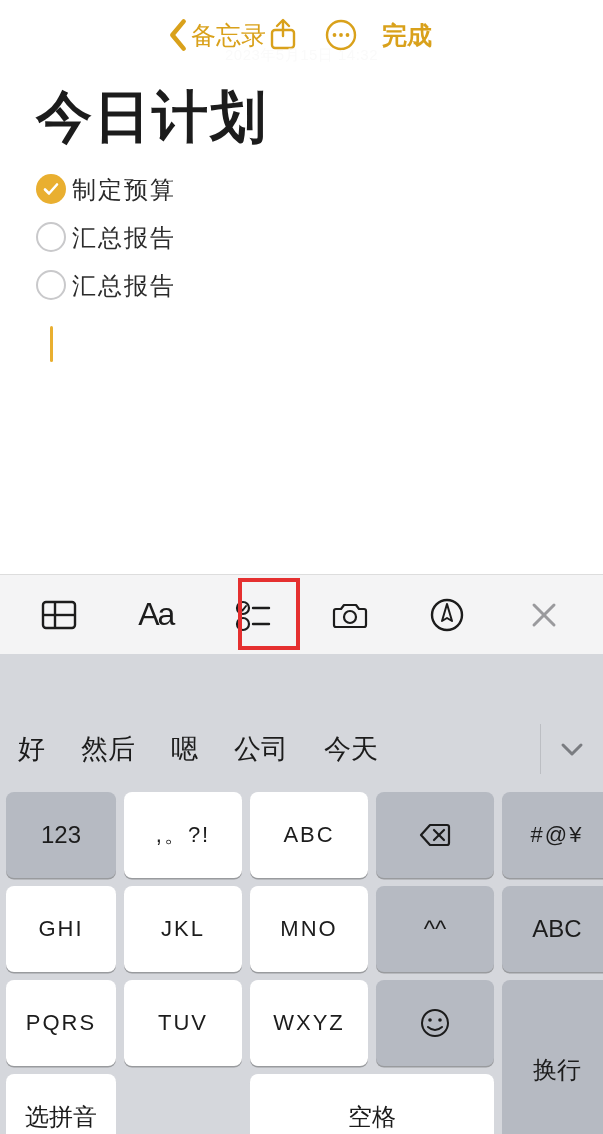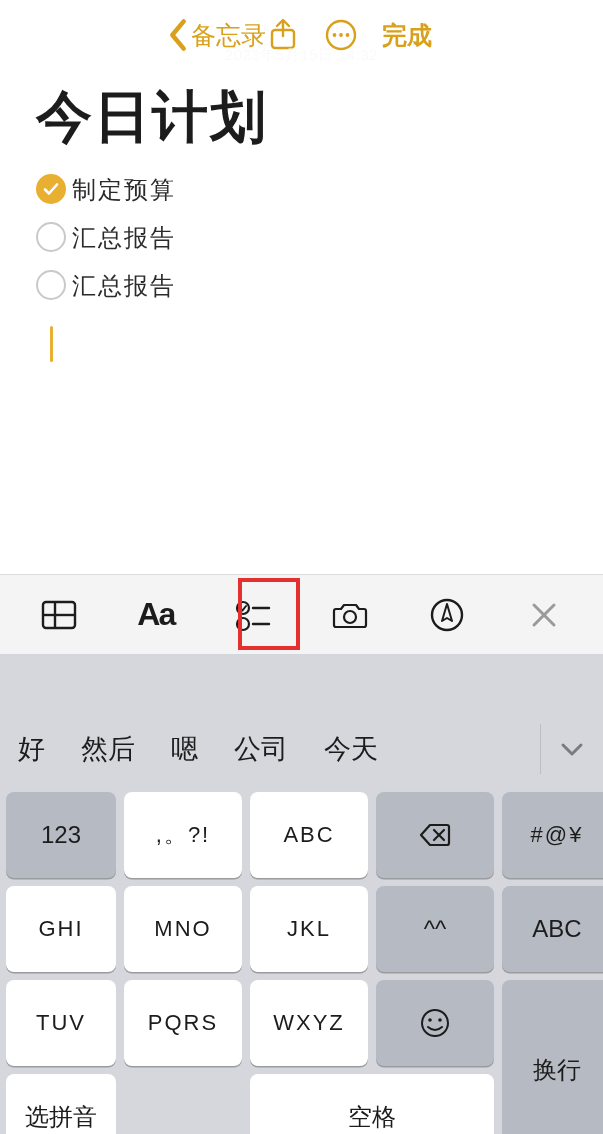--- a/index.html
+++ b/index.html
@@ -82,21 +82,21 @@
       justify-content: space-around;
       padding: 0 10px;
     }
     .kb-toolbar .tb-btn {
       width: 80px; height: 60px;
       display: flex; align-items: center; justify-content: center;
       color: #1c1c1c;
     }
     .kb-toolbar .tb-btn.dim { color: #9a9a9d; }
     .kb-toolbar svg { width: 38px; height: 38px; }
-    .tb-txt-aa { font-size: 32px; font-weight: 700; letter-spacing: -2px; }
+    .tb-txt-aa { font-size: 32px; font-weight: 400; letter-spacing: -2px; }
 
     .highlight-box {
       position: absolute;
       top: 578px; left: 238px;
       width: 62px; height: 72px;
       border: 4px solid #e53030;
       pointer-events: none;
     }
 
     
@@ -301,27 +301,27 @@
     <div class="key gray">
       <svg viewBox="0 0 34 34">
         <path d="M12 7 H29 a2 2 0 0 1 2 2 V25 a2 2 0 0 1-2 2 H12 L3 17 Z" stroke="#1c1c1c" stroke-width="2.2" fill="none" stroke-linejoin="round"></path>
         <line x1="16" y1="12" x2="26" y2="22" stroke="#1c1c1c" stroke-width="2.2" stroke-linecap="round"></line>
         <line x1="26" y1="12" x2="16" y2="22" stroke="#1c1c1c" stroke-width="2.2" stroke-linecap="round"></line>
       </svg>
     </div>
 
     <div class="key gray sym">#@¥</div>
     <div class="key white letters">GHI</div>
+    <div class="key white letters">JKL</div>
     <div class="key white letters">MNO</div>
-    <div class="key white letters">JKL</div>
     <div class="key gray">^^</div>
 
     <div class="key gray small-text">ABC</div>
+    <div class="key white letters">PQRS</div>
     <div class="key white letters">TUV</div>
-    <div class="key white letters">PQRS</div>
     <div class="key white letters">WXYZ</div>
     <div class="key gray enter-key">换行</div>
 
     <div class="key gray emoji">
       <svg viewBox="0 0 34 34">
         <circle cx="17" cy="17" r="13" stroke="#1c1c1c" stroke-width="2" fill="none"></circle>
         <circle cx="12" cy="14" r="1.8" fill="#1c1c1c"></circle>
         <circle cx="22" cy="14" r="1.8" fill="#1c1c1c"></circle>
         <path d="M10 21 Q17 27 24 21" stroke="#1c1c1c" stroke-width="2" fill="none" stroke-linecap="round"></path>
       </svg>

